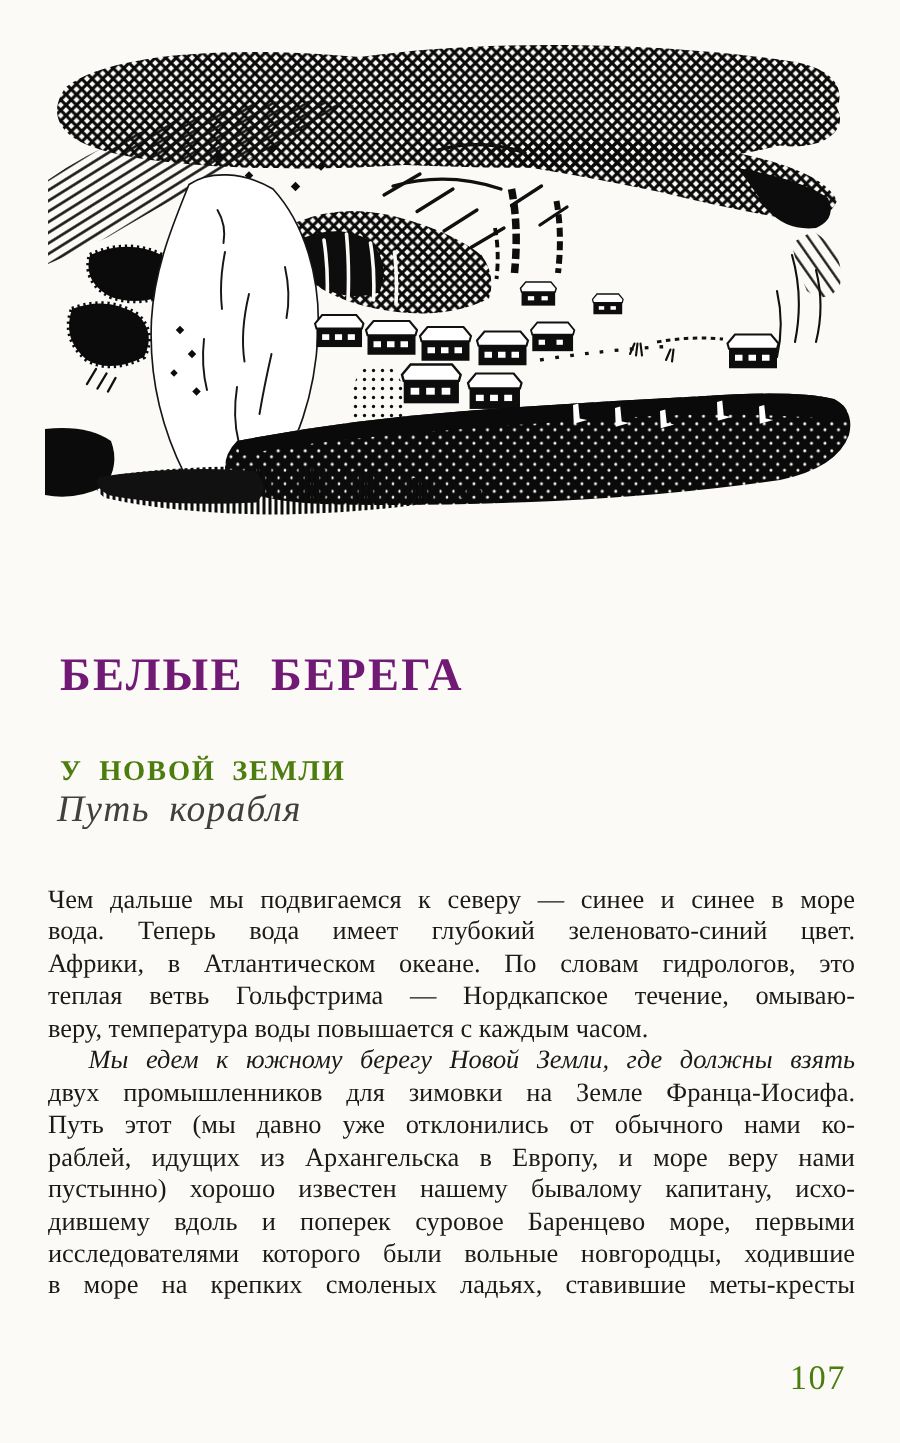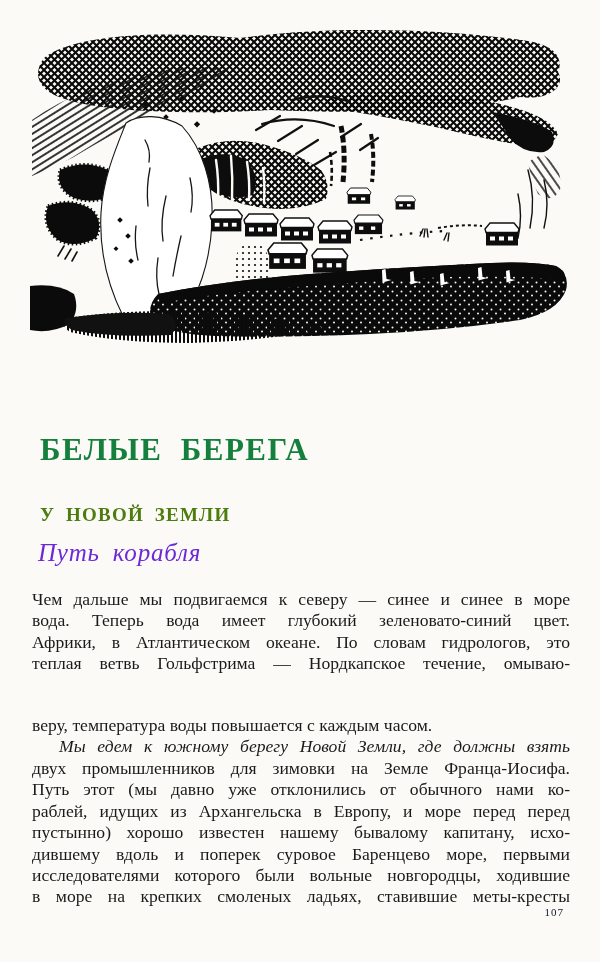--- a/index.html
+++ b/index.html
@@ -11,47 +11,47 @@
     font-family:"Liberation Serif", serif;
     color:#1a1a1a;
   }
   .illustration{
     position:absolute;top:28px;left:30px;margin:0;
     width:540px;height:330px;
   }
   .chapter{
     position:absolute;top:434px;left:40px;margin:0;
     font-size:31px;font-weight:bold;line-height:1;
-    letter-spacing:1.5px;word-spacing:9px;color:#15803d;
+    letter-spacing:1.5px;word-spacing:9px;color:#701a75;
   }
   .section{
     position:absolute;top:505px;left:40px;margin:0;
     font-size:19px;font-weight:bold;line-height:1;
     letter-spacing:1.2px;word-spacing:5px;color:#4d7c0f;
   }
   .subsection{
-    position:absolute;top:539px;left:38px;margin:0;
+    position:absolute;top:526px;left:38px;margin:0;
     font-size:25px;font-weight:normal;font-style:italic;line-height:1.1;
-    letter-spacing:0.8px;word-spacing:6px;color:#6d28d9;
+    letter-spacing:0.8px;word-spacing:6px;color:#404040;
   }
   .bodytext{
     position:absolute;top:589px;left:32px;width:538px;
     font-size:17.6px;line-height:21.45px;
   }
   .para{margin:0;}
   .line{
     text-align:justify;
     text-align-last:justify;
     white-space:normal;
   }
-  .line.short{text-align-last:left;margin-top:40px;}
+  .line.short{text-align-last:left;}
   .line.indent{text-indent:27px;font-style:italic;}
   .pageno{
     position:absolute;top:906px;right:36px;
-    font-size:11px;letter-spacing:1px;color:#0f172a;
+    font-size:23px;letter-spacing:1px;color:#4d7c0f;
   }
   
   .roof{fill:#ffffff;stroke:#111;stroke-width:1.4;}
   .hbody{fill:#0d0d0d;}
   .win{fill:#ffffff;}
   .boat{fill:#ffffff;}
   .rock{fill:#ffffff;stroke:#161616;stroke-width:1.1;}
   .squig{fill:none;stroke:#161616;stroke-width:1.3;stroke-linecap:round;}
   .streak{fill:none;stroke:#101010;stroke-linecap:round;}
   .speck{fill:#0c0c0c;}
@@ -275,21 +275,21 @@
       <div class="line">Чем дальше мы подвигаемся к северу — синее и синее в море</div>
       <div class="line">вода. Теперь вода имеет глубокий зеленовато-синий цвет.</div>
       <div class="line">Африки, в Атлантическом океане. По словам гидрологов, это</div>
       <div class="line">теплая ветвь Гольфстрима — Нордкапское течение, омываю-</div>
       <div class="line short">веру, температура воды повышается с каждым часом.</div>
     </div>
     <div class="para">
       <div class="line indent">Мы едем к южному берегу Новой Земли, где должны взять</div>
       <div class="line">двух промышленников для зимовки на Земле Франца-Иосифа.</div>
       <div class="line">Путь этот (мы давно уже отклонились от обычного нами ко-</div>
-      <div class="line">раблей, идущих из Архангельска в Европу, и море перед перед</div>
+      <div class="line">раблей, идущих из Архангельска в Европу, и море веру нами</div>
       <div class="line">пустынно) хорошо известен нашему бывалому капитану, исхо-</div>
       <div class="line">дившему вдоль и поперек суровое Баренцево море, первыми</div>
       <div class="line">исследователями которого были вольные новгородцы, ходившие</div>
       <div class="line">в море на крепких смоленых ладьях, ставившие меты-кресты</div>
     </div>
   </div>
 
   <div class="pageno">107</div>
 
 </div>

